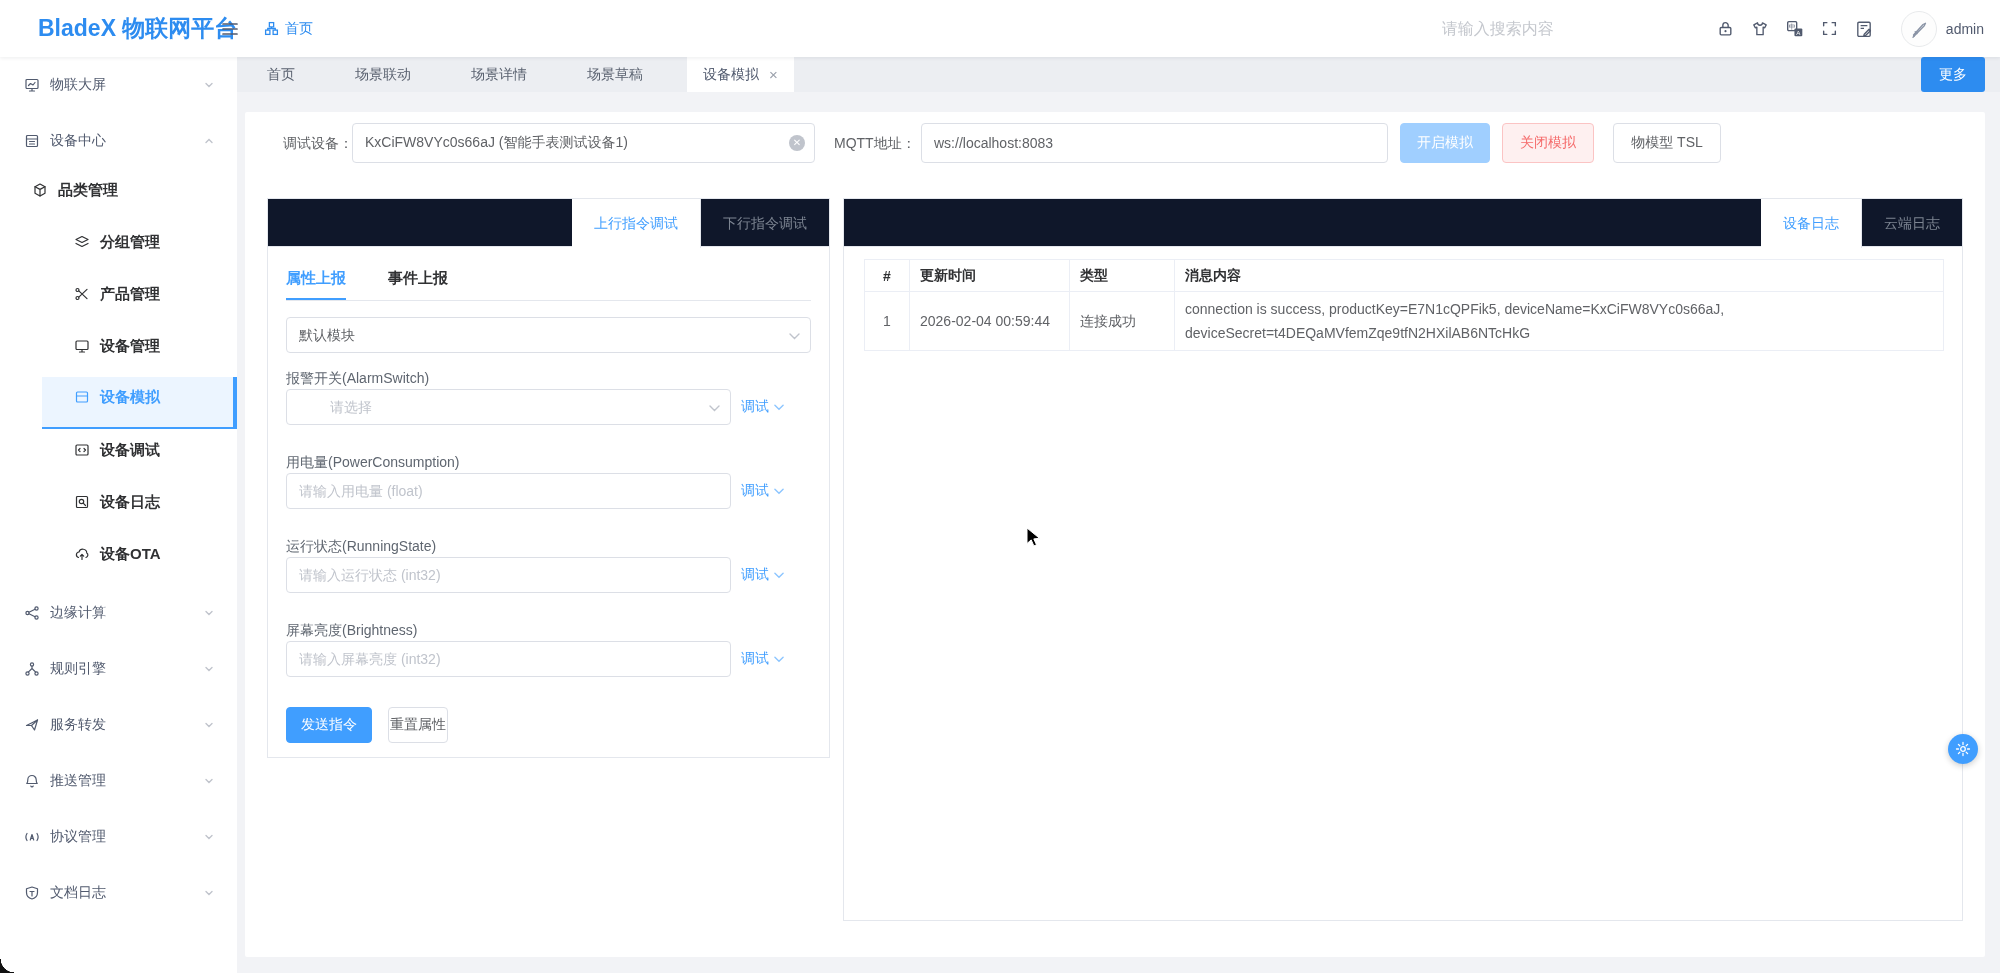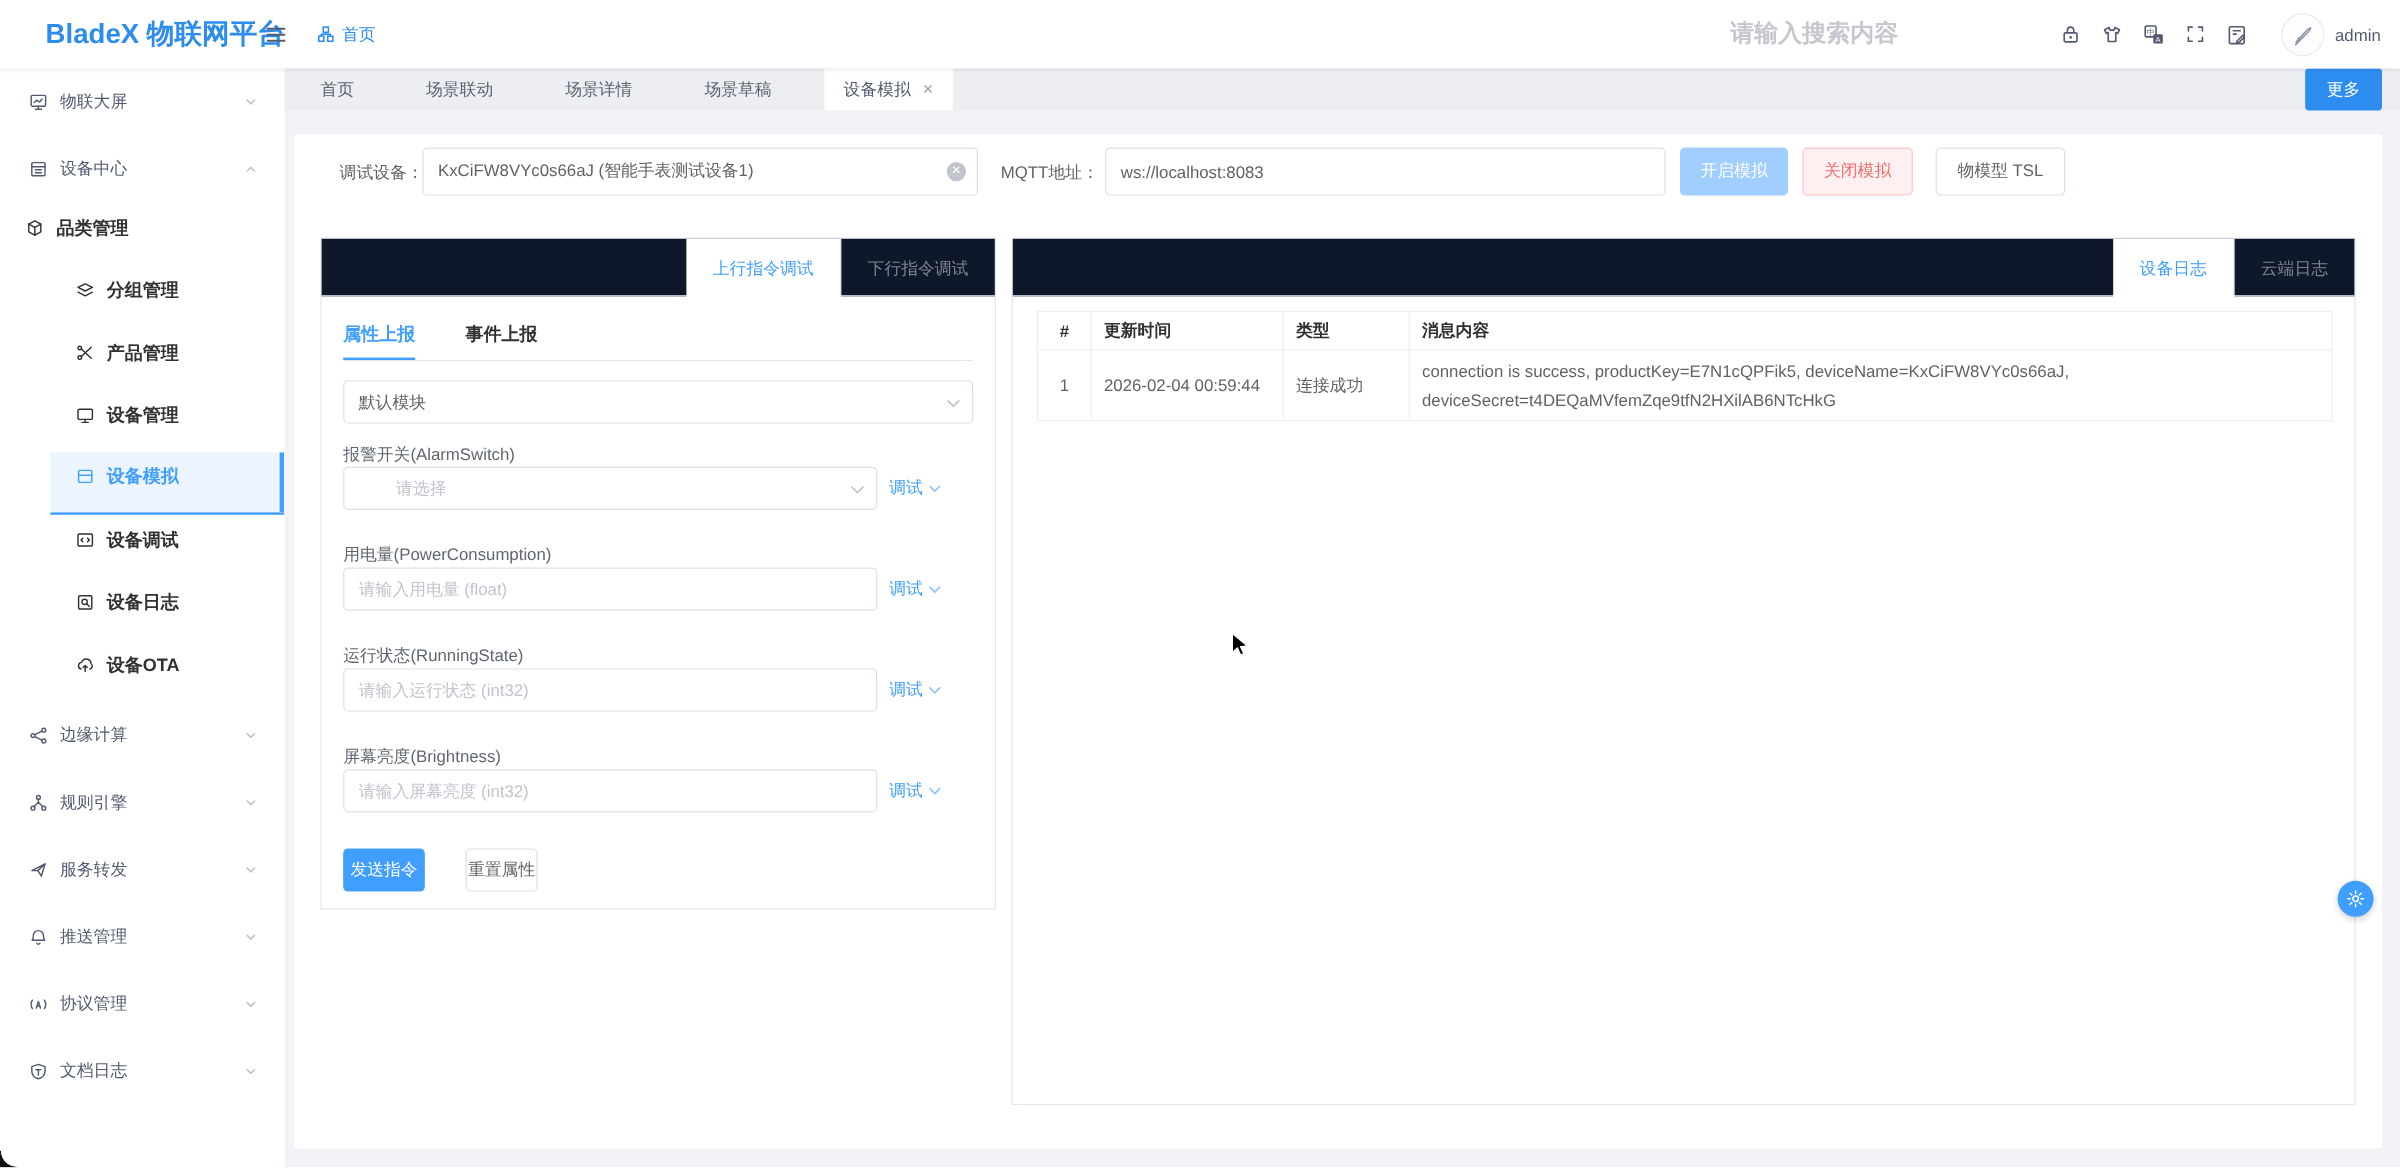--- a/index.html
+++ b/index.html
@@ -6,32 +6,32 @@
   html,body { width:2000px; height:973px; }
   body { font-family: "Liberation Sans", "DejaVu Sans", sans-serif; font-size:14px; color:#515a6e; background:#fff; overflow:hidden; }
   .screen { position:relative; width:2000px; height:973px; overflow:hidden; background:#fff; }
 
   
   .topbar { position:absolute; left:0; top:0; width:2000px; height:57px; background:#fff; display:flex; align-items:center; z-index:30; box-shadow:0 1px 4px rgba(0,21,41,.08); }
   .logo { width:200px; padding-left:38px; font-size:23px; font-weight:bold; color:#2d8cf0; white-space:nowrap; }
   .hamburger { margin-left:20px; cursor:pointer; display:flex; align-items:center; }
   .crumb { margin-left:24px; display:flex; align-items:center; gap:6px; color:#2d8cf0; cursor:pointer; }
   .topspacer { flex:1; }
-  .hsearch { border:none; outline:none; width:150px; font-size:20px; color:#1d4ed8; margin-right:125px; background:transparent;font-weight:bold; }
+  .hsearch { border:none; outline:none; width:150px; font-size:16px; color:#1d4ed8; margin-right:125px; background:transparent; }
   .hsearch::placeholder { color:#c5c8ce; }
   .hicons { display:flex; align-items:center; gap:17px; }
   .hicon { display:flex; align-items:center; cursor:pointer; }
   .avatar { margin-left:28px; width:36px; height:36px; border-radius:50%; border:1px solid #e8eaec; background:#fdfdfd; display:flex; align-items:center; justify-content:center; cursor:pointer; }
   .uname { margin:0 16px 0 9px; color:#515a6e; cursor:pointer; }
 
   
   .sidebar { position:absolute; left:0; top:57px; width:237px; height:916px; background:#fff; overflow:hidden; z-index:20; }
   .side-item { height:56px; display:flex; align-items:center; padding-left:24px; color:#515a6e; cursor:pointer; }
   .side-item svg { flex:0 0 auto; }
-  .side-item.sub { height:52px; padding-left:21px; }
+  .side-item.sub { height:52px; padding-left:32px; }
   .side-label { margin-left:10px; }
   .chev { margin-left:auto; margin-right:22px; }
   .chev.up { transform:rotate(180deg); }
   .side-item.active { background:#ecf5ff; color:#409eff; box-shadow:inset -4px 0 0 #409eff; }
 
   
   .main { position:absolute; left:237px; top:57px; width:1763px; height:916px; background:#f2f3f6; }
   .tabstrip { position:absolute; left:0; top:0; width:100%; height:35px; background:#eceef2; display:flex; align-items:stretch; padding-left:14px; }
   .ptab { display:flex; align-items:center; padding:0 16px; margin-right:28px; color:#5a6270; cursor:pointer; white-space:nowrap; }
   .ptab.active { background:#fff; color:#515a6e; margin-right:0; }
@@ -68,21 +68,21 @@
   .selbox .ph { color:#c0c4cc; }
   .selchev { position:absolute; right:10px; top:15px; }
   .modsel { left:18px; right:18px; top:118px; }
   .flabel { position:absolute; left:18px; height:20px; line-height:20px; color:#5f6670; white-space:nowrap; }
   .fctrl { position:absolute; left:18px; width:445px; height:21px; }
   .fctrl .tinput2 { width:100%; height:36px; border:1px solid #dcdfe6; border-radius:4px; padding:0 12px; font-size:14px; color:#606266; outline:none; font-family:"Liberation Sans","DejaVu Sans",sans-serif; }
   .fctrl .tinput2::placeholder, .phc { color:#c0c4cc; }
   .fsel { position:absolute; left:18px; width:445px;padding-left:43px; }
   .dbglink { position:absolute; left:473px; height:20px; display:flex; align-items:center; gap:5px; color:#409eff; cursor:pointer; white-space:nowrap; }
   .btn2 { position:absolute; top:508px; height:36px; border-radius:4px; font-size:14px; cursor:pointer; font-family:"Liberation Sans","DejaVu Sans",sans-serif; }
-  .btn-send { left:18px; width:68px; background:#409eff; border:1px solid #409eff; color:#fff; }
+  .btn-send { left:18px; width:86px; background:#409eff; border:1px solid #409eff; color:#fff; }
   .btn-reset { left:120px; width:60px; background:#fff; border:1px solid #dcdfe6; color:#606266; }
 
   
   .logtable { position:absolute; left:20px; right:20px; top:60px; border-collapse:collapse; width:1080px; table-layout:fixed; }
   .logtable th, .logtable td { border:1px solid #ebeef5; font-weight:normal; text-align:left; padding:5px 10px; color:#606266; }
   .logtable th { height:32px; color:#303133; font-weight:bold; padding:0 10px; }
   .logtable .cidx { text-align:center; }
   .logtable td { line-height:24px; }
   .msgcell { word-break:break-word; }
 

